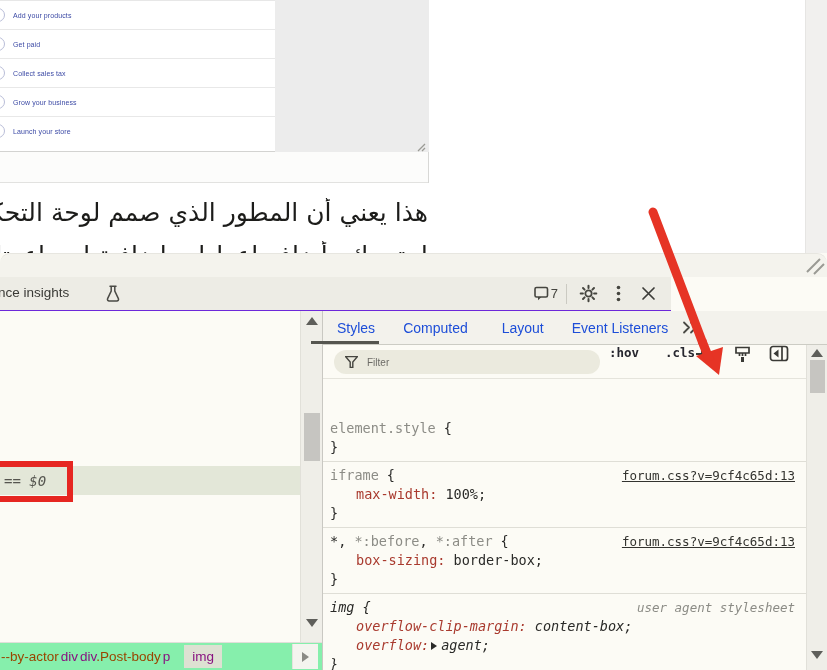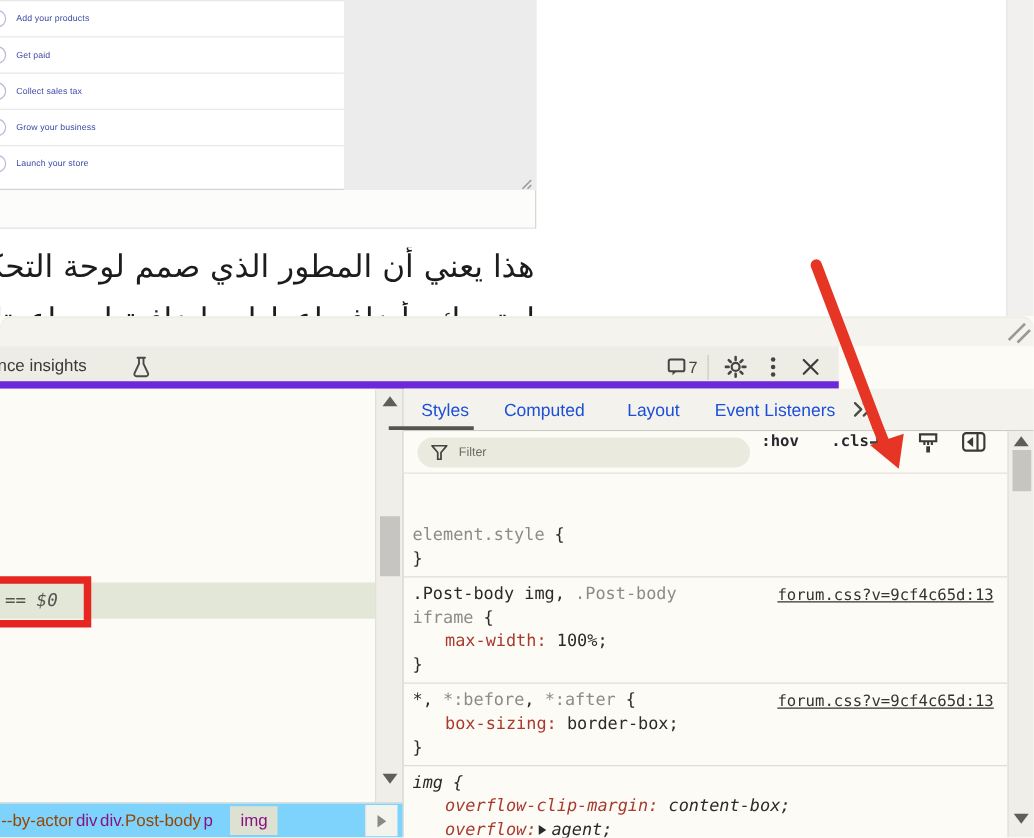--- a/index.html
+++ b/index.html
@@ -30,21 +30,21 @@
              font-family:"DejaVu Sans", sans-serif; font-size:25px; color:#1c1c1a;
              text-align:right; white-space:nowrap; overflow:hidden; }
   #right-strip { left:805px; top:0; width:22px; height:253px; background:#f1f0ee;
                  border-left:1px solid #e6e5e3; }
 
   
   #devtools { left:0; top:253px; width:827px; height:417px; background:#fcfbf5; }
   #dt-strip { left:0; top:0; width:827px; height:24px; background:#f4f3ed;
               border-radius:10px 10px 0 0; border-top:1px solid #e7e6e0; }
   #dt-toolbar { left:0; top:24px; width:671px; height:34px; background:#edece5;
-                border-bottom:6px solid #6d28d9; }
+                border-bottom:1px solid #6d28d9; }
   #dt-tab-partial { position:absolute; left:-2px; top:8px; font-size:13.5px; color:#3a3a36; }
   #flask-wrap { position:absolute; left:104px; top:7px; }
   .tb-icons { position:absolute; right:0; top:0; height:33px; display:flex;
               align-items:center; }
   .tb-btn { width:30px; height:26px; display:flex; align-items:center;
             justify-content:center; cursor:pointer; }
   #issues-count { font-size:13px; color:#45453f; margin-left:-6px; margin-right:2px; }
   .tb-sep { width:1px; height:20px; background:#cbcac2; margin:0 6px; }
 
   #dt-body { left:0; top:58px; width:827px; height:359px; }
@@ -64,21 +64,21 @@
   .sb-up, .sb-down { position:absolute; left:5px; width:0; height:0; cursor:pointer; }
   .sb-up { border-left:6px solid transparent; border-right:6px solid transparent;
            border-bottom:8px solid #5e5e5a; }
   .sb-down { border-left:6px solid transparent; border-right:6px solid transparent;
              border-top:8px solid #5e5e5a; }
   #el-thumb { position:absolute; left:3px; top:102px; width:16px; height:48px;
               background:#c6c5c1; cursor:pointer; }
   #panel-divider { left:322px; top:0; width:1px; height:359px; background:#c9c8c2; }
 
   
-  #breadcrumb { left:0; top:331px; width:322px; height:28px; background:#7dd3fc;
+  #breadcrumb { left:0; top:331px; width:322px; height:28px; background:#86efac;
                 border-top:1px solid #e0dfd9; display:flex; align-items:center;
                 font-size:13.5px; }
   .crumb { margin-left:2px; cursor:pointer; white-space:nowrap; }
   .crumb:first-child { margin-left:1px; }
   .c-tag { color:#881280; }
   .c-class { color:#994500; }
   #crumb-img { margin-left:14px; background:#dde1d2; padding:4px 8px; color:#881280; }
   #crumb-expand { position:absolute; right:4px; top:1px; bottom:1px; width:26px;
                   background:#f4f4ef; border-left:1px solid #e4e3dd; display:flex;
                   align-items:center; justify-content:center; cursor:pointer; }
@@ -311,36 +311,36 @@
 
         <div id="rules" class="abs">
 
           <div class="rule">
             <div><span class="muted">element.style</span><span class="brace">{</span></div>
             <div><span>}</span></div>
           </div>
 
           <div class="rule">
             <span class="src-link">forum.css?v=9cf4c65d:13</span>
-            <div><span>.Post-body img</span><span>, </span><span class="muted">.Post-body</span></div>
             <div><span class="muted">iframe</span><span class="brace">{</span></div>
             <div class="prop-line"><span class="p-name">max-width:</span>
               <span>100%;</span></div>
             <div><span>}</span></div>
           </div>
 
           <div class="rule">
             <span class="src-link">forum.css?v=9cf4c65d:13</span>
             <div><span>*</span><span>, </span><span class="muted">*:before</span><span>, </span><span class="muted">*:after</span><span class="brace">{</span></div>
             <div class="prop-line"><span class="p-name">box-sizing:</span>
               <span>border-box;</span></div>
             <div><span>}</span></div>
           </div>
 
           <div class="rule italic-rule">
+            <span class="ua-sheet">user agent stylesheet</span>
             <div><span>img</span><span class="brace">{</span></div>
             <div class="prop-line"><span class="p-name">overflow-clip-margin:</span>
               <span>content-box;</span></div>
             <div class="prop-line"><span class="p-name">overflow:</span><span class="disc-tri"></span><span>agent;</span></div>
             <div><span>}</span></div>
           </div>
 
           <div id="inherited">
             <span>Inherited from </span><span class="node">div.Post-body</span>
           </div>

